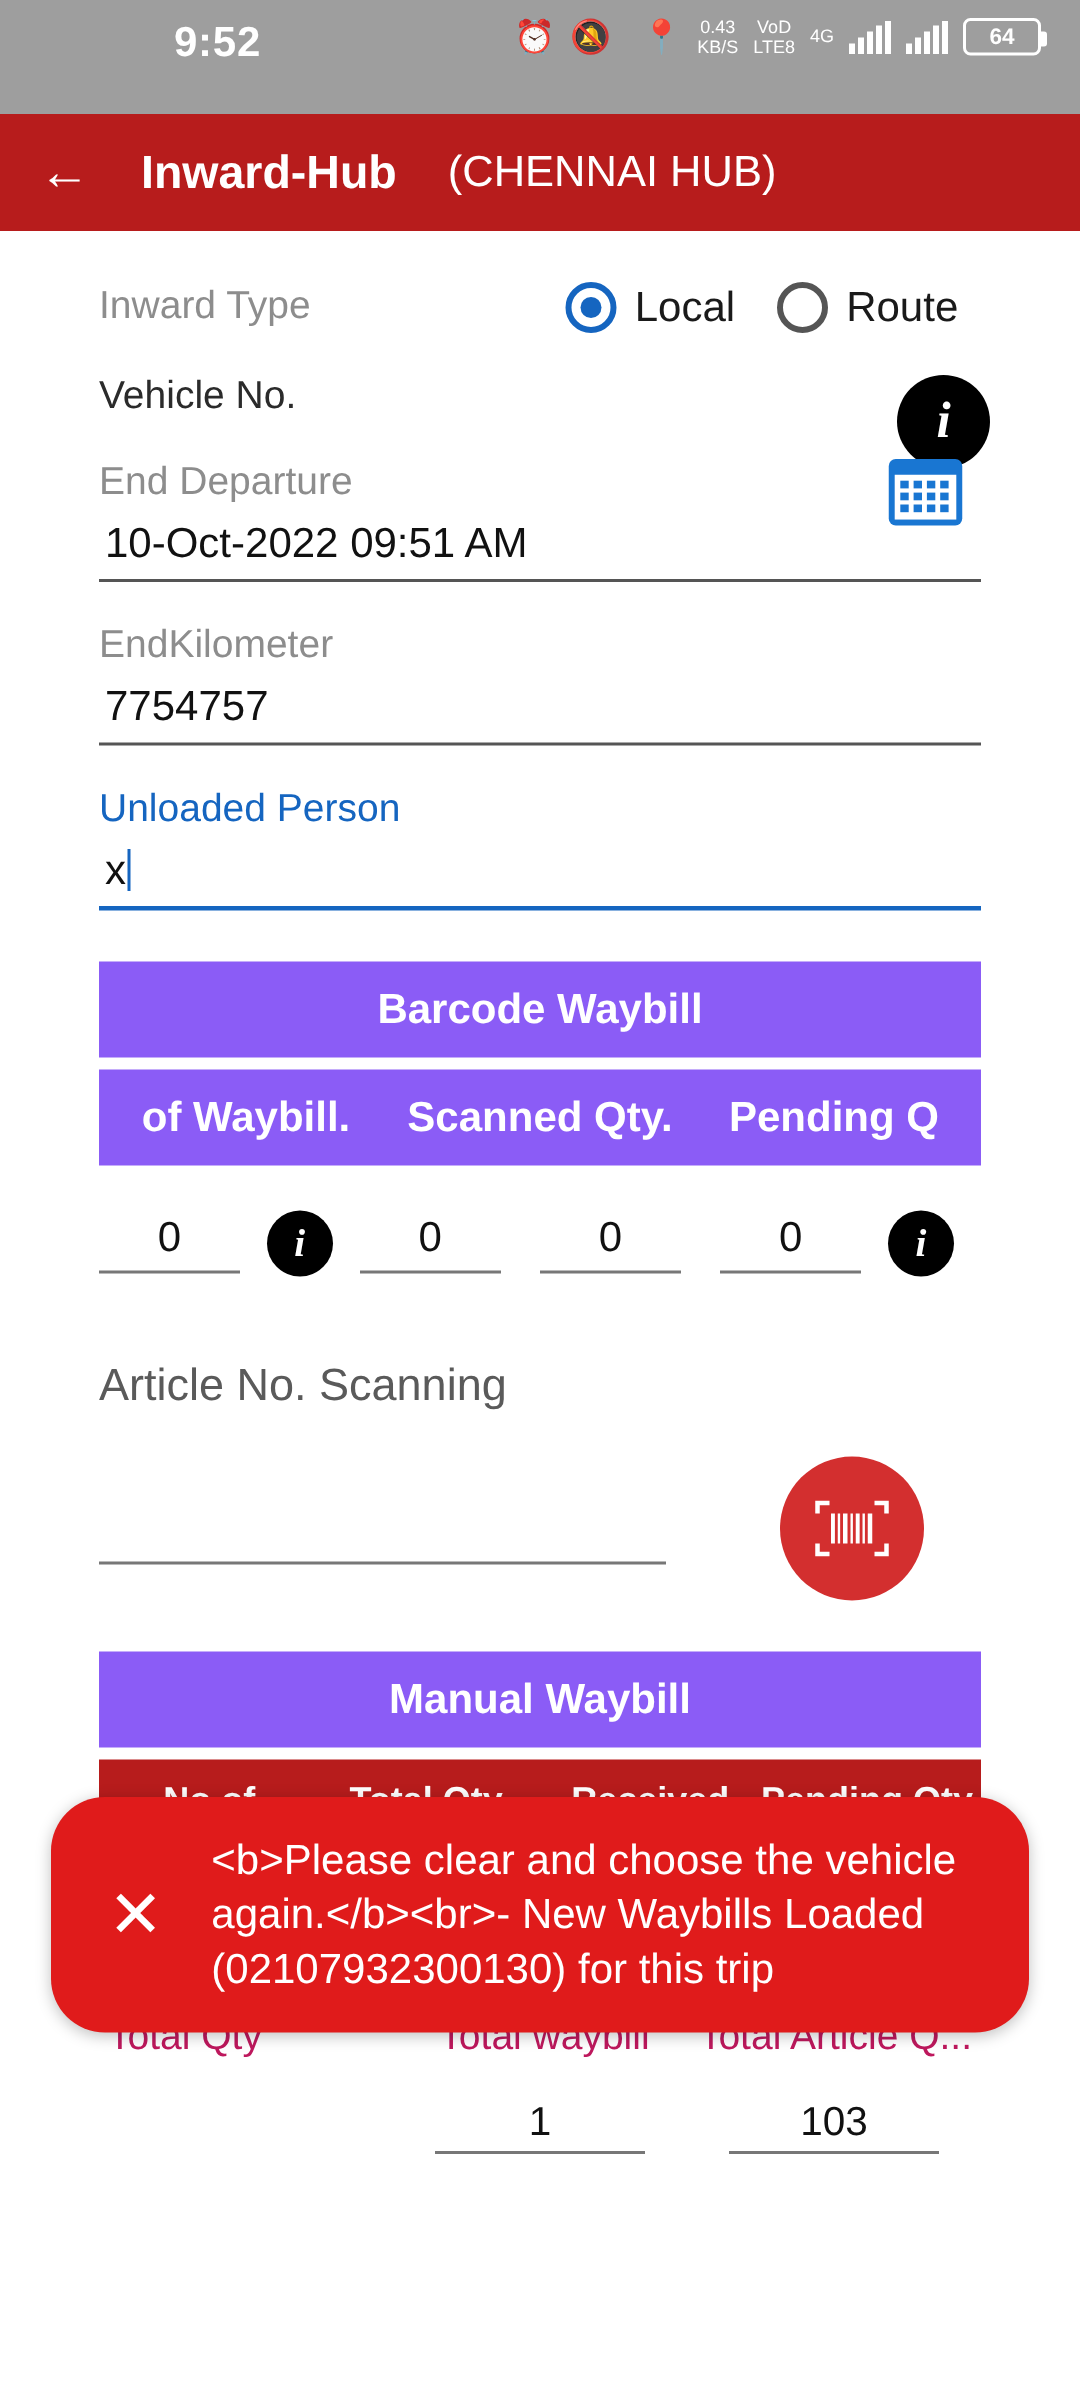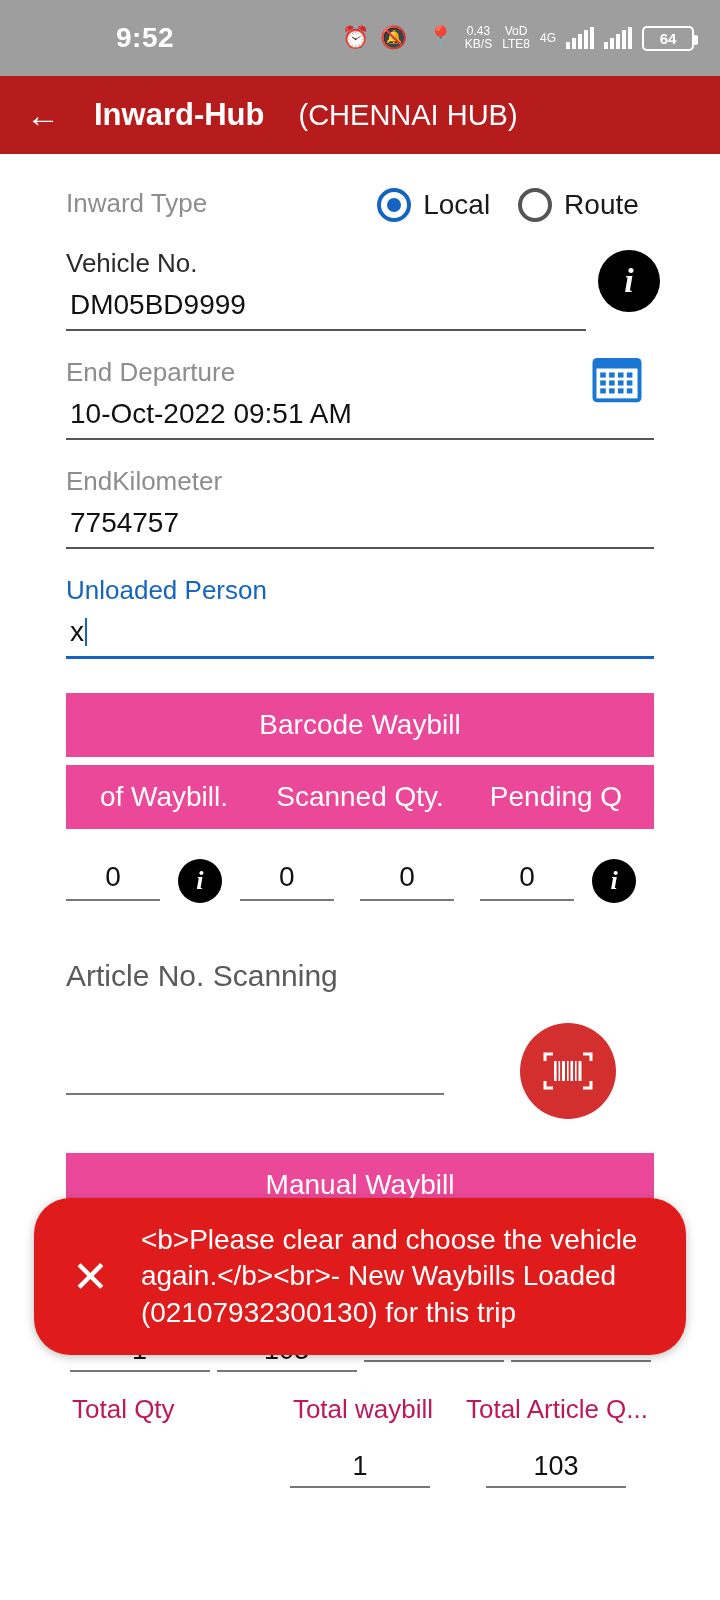--- a/index.html
+++ b/index.html
@@ -7,21 +7,21 @@
     width: 720px; height: 1600px;
     font-family: "Liberation Sans", sans-serif;
     background: #ffffff;
     overflow: hidden;
   }
   #screen { position: relative; width: 720px; height: 1600px; background: #fff; }
 
   
   .statusbar {
     height: 76px; background: #9e9e9e; color: #fff;
-    display: flex; align-items: center; justify-content: space-between;
+    display: flex; align-items: flex-start; justify-content: space-between;
     padding: 12px 26px;
   }
   .status-time { font-size: 28px; font-weight: 600; letter-spacing: .5px; margin-left: 90px;}
   .status-icons { display: flex; align-items: center; gap: 10px; }
   .si { font-size: 22px; line-height: 1; display: inline-block; }
   .si-small { font-size: 12px; line-height: 1.05; text-align: center; font-weight: 400;}
   .bars { display: inline-flex; align-items: flex-end; gap: 2px; height: 22px; }
   .bars i { display: block; width: 4px; background: #fff; }
   .bars i:nth-child(1){height:7px}
   .bars i:nth-child(2){height:11px}
@@ -87,22 +87,22 @@
     font-size: 34px; font-weight: 700; font-style: italic;
     display: flex; align-items: center; justify-content: center;
     font-family: "Liberation Serif", serif;
   }
   .cal-icon {
     position: absolute; right: 8px; top: -6px; width: 58px; height: 56px;
   }
 
   
   .band {
-    background: #ec4899; color: #fff; text-align: center;
-    font-size: 28px; font-weight: 400; padding: 16px 0; margin-top: 34px;
+    background: #8b5cf6; color: #fff; text-align: center;
+    font-size: 28px; font-weight: 700; padding: 16px 0; margin-top: 34px;
   }
   .band.head {
     margin-top: 8px; display: flex; justify-content: space-between;
     padding: 16px 0; position: relative; overflow: hidden;
   }
   .band.head span { flex: 1; text-align: center; white-space: nowrap; }
 
   .qty-row { display: flex; align-items: center; gap: 0; margin-top: 30px; }
   .qty-cell {
     width: 100px; text-align: center; font-size: 28px; color: #111;
@@ -222,21 +222,20 @@
         </label>
         <label class="radio">
           <span class="dot off"></span>
           <span>Route</span>
         </label>
       </div>
     </div>
 
     <div class="field">
       <div class="label-dark">Vehicle No.</div>
-      <div class="value short">DM05BD9999</div>
       <div class="info-btn">i</div>
     </div>
 
     <div class="field">
       <div class="label-muted">End Departure</div>
       <div class="value">10-Oct-2022 09:51 AM</div>
       <svg class="cal-icon" viewBox="0 0 24 24">
         <rect x="1.5" y="3" width="21" height="19" rx="2" fill="#1976d2"></rect>
         <rect x="3.2" y="7.5" width="17.6" height="12.8" fill="#fff"></rect>
         <g fill="#1976d2">

